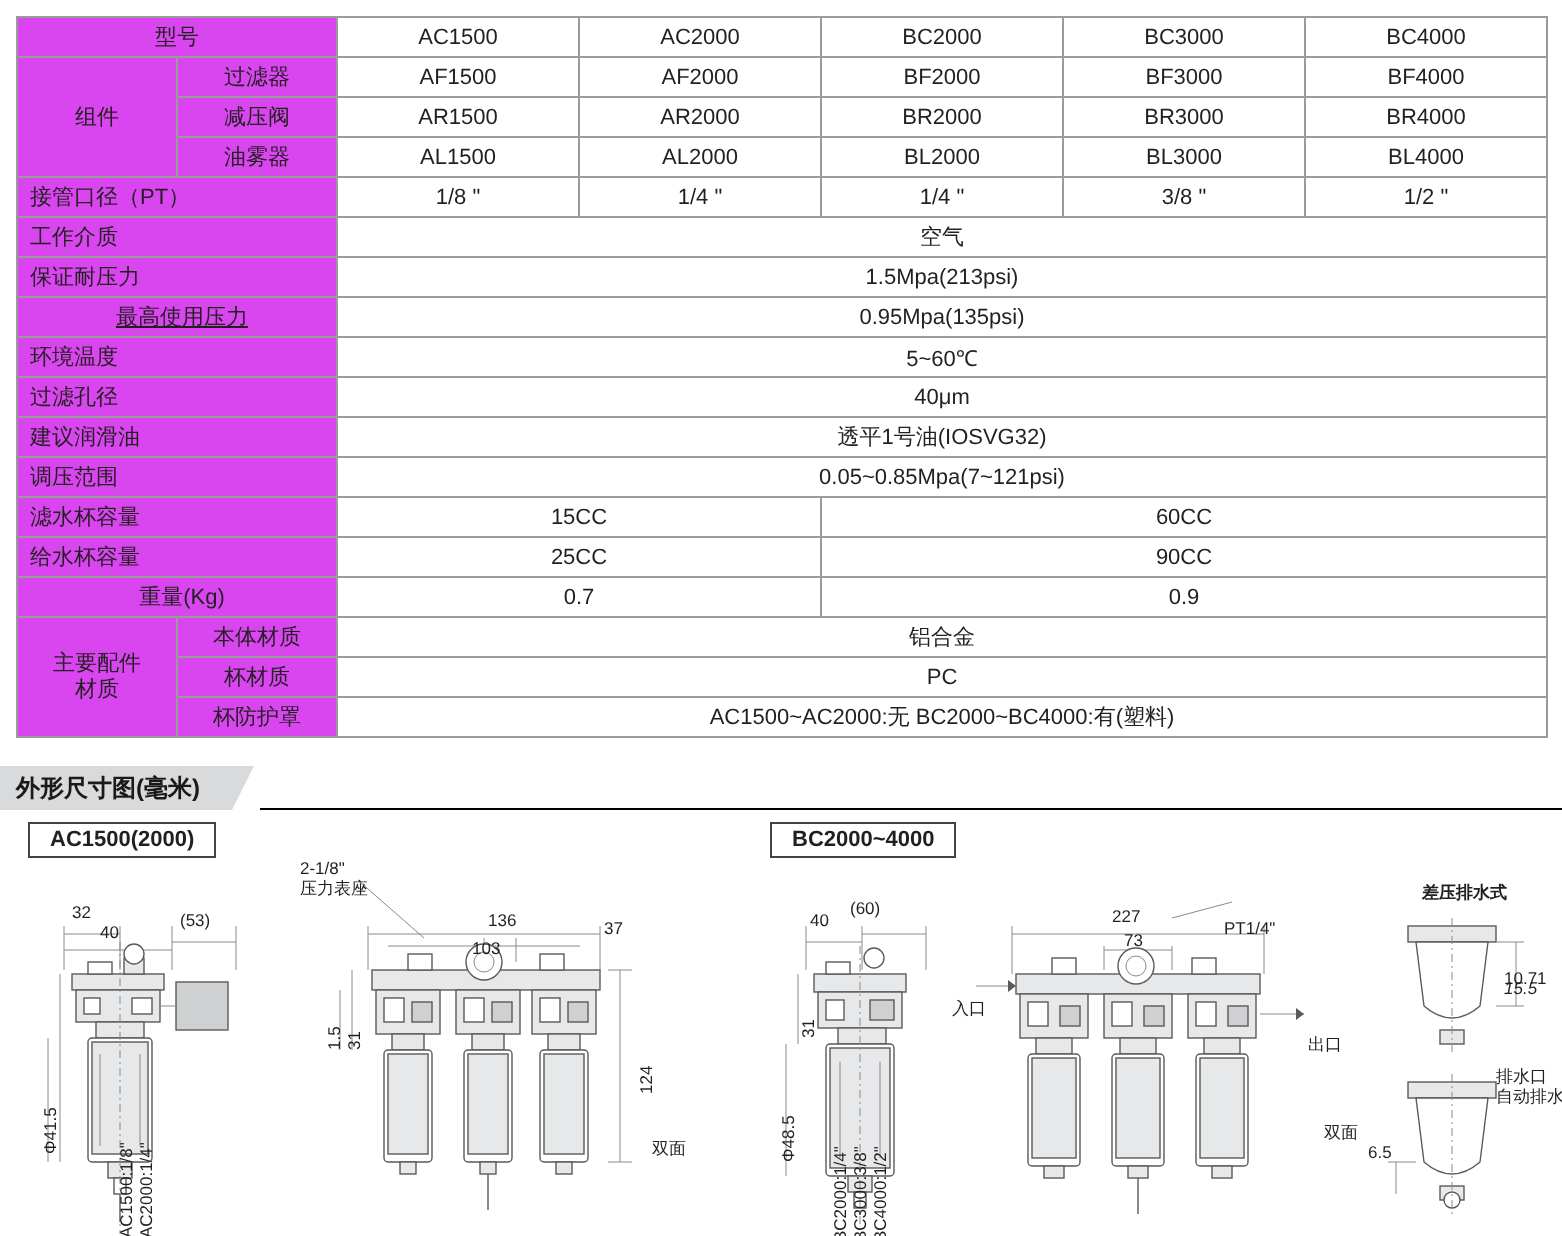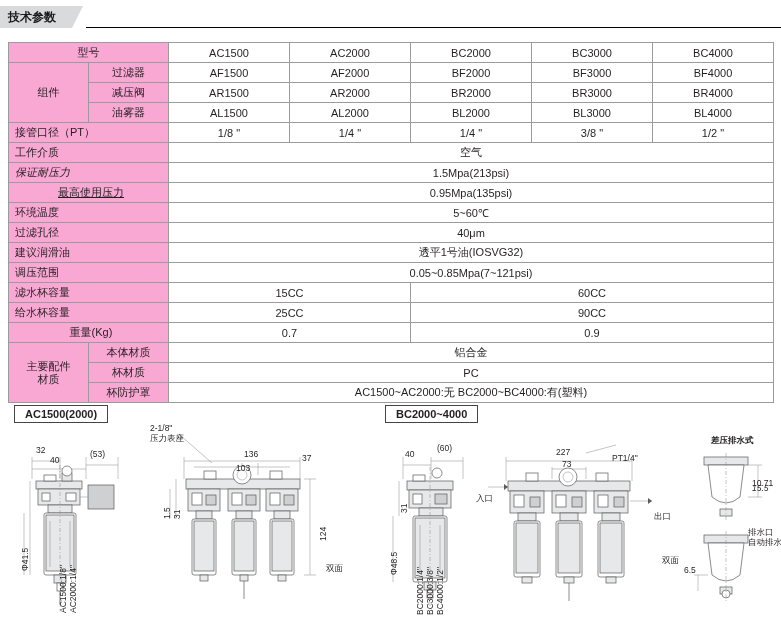--- a/index.html
+++ b/index.html
@@ -58,21 +58,21 @@
   table.spec td, table.spec th {
     border: 1px solid #9b9b9b;
     text-align: center;
     vertical-align: middle;
     padding: 2px 1px;
     height: 18px;
     font-weight: normal;
     color: #231f20;
   }
   table.spec td.lbl {
-    background: #f9a8d4;
+    background: #d946ef;
     text-align: center;
   }
   table.spec td.modelhdr { text-align: center; }
 
   
   .dim-area { position: relative; margin-top: 2px; height: 228px; }
   .dim-title {
     display: inline-block;
     border: 1px solid #444;
     font-size: 11px;
@@ -102,24 +102,20 @@
   .dash { stroke: #8a8a8a; stroke-width: 0.5; fill: none; stroke-dasharray: 4 2 1 2; }
   .fillg { fill: #e7e8e9; stroke: #5a5a5a; stroke-width: 0.7; }
   .fillw { fill: #ffffff; stroke: #5a5a5a; stroke-width: 0.7; }
   .filld { fill: #cfd0d1; stroke: #5a5a5a; stroke-width: 0.7; }
 </style>
 </head>
 <body>
 
 <div class="page">
 
-  <div class="section-header" style="margin-top:6px;">
-    <div class="tab">技术参数</div>
-    <div class="rule"></div>
-  </div>
 
   <div class="spec-wrap">
     <table class="spec">
       <colgroup>
         <col style="width:80px">
         <col style="width:80px">
         <col style="width:121px">
         <col style="width:121px">
         <col style="width:121px">
         <col style="width:121px">
@@ -165,21 +161,21 @@
             <td colspan="1">1/4 "</td>
             <td colspan="1">1/4 "</td>
             <td colspan="1">3/8 "</td>
             <td colspan="1">1/2 "</td>
           </tr>
           <tr>
             <td class="lbl" colspan="2" style="text-align: left; padding-left: 6px;">工作介质</td>
             <td colspan="5">空气</td>
           </tr>
           <tr>
-            <td class="lbl" colspan="2" style="text-align: left; padding-left: 6px; font-style: italic;">保证耐压力</td>
+            <td class="lbl" colspan="2" style="text-align: left; padding-left: 6px;">保证耐压力</td>
             <td colspan="5">1.5Mpa(213psi)</td>
           </tr>
           <tr>
             <td class="lbl" colspan="2" style="text-align: center; padding-left: 6px; text-decoration: underline;">最高使用压力</td>
             <td colspan="5">0.95Mpa(135psi)</td>
           </tr>
           <tr>
             <td class="lbl" colspan="2" style="text-align: left; padding-left: 6px;">环境温度</td>
             <td colspan="5">5~60℃</td>
           </tr>
@@ -221,20 +217,24 @@
             <td colspan="5">PC</td>
           </tr>
           <tr>
             <td class="lbl">杯防护罩</td>
             <td colspan="5">AC1500~AC2000:无   BC2000~BC4000:有(塑料)</td>
           </tr>
         </tbody>
     </table>
   </div>
 
+  <div class="section-header" style="margin-top:14px;">
+    <div class="tab">外形尺寸图(毫米)</div>
+    <div class="rule"></div>
+  </div>
 
   <div class="dim-area">
 
     <div class="dim-title left">AC1500(2000)</div>
     <div class="dim-title right">BC2000~4000</div>
 
     <div class="drawing" style="left:14px; top:30px;">
       <svg width="130" height="190" viewBox="0 0 130 190">
 
         <line class="thin" x1="18" y1="22" x2="18" y2="44"></line>
@@ -364,21 +364,21 @@
         <rect class="fillg" x="30" y="83" width="30" height="60"></rect>
         <line class="thin" x1="35" y1="90" x2="35" y2="138"></line>
         <line class="thin" x1="55" y1="90" x2="55" y2="138"></line>
         <rect class="fillg" x="39" y="147" width="12" height="8"></rect>
         <rect class="fillw" x="42" y="155" width="6" height="8"></rect>
         <line class="dash" x1="45" y1="32" x2="45" y2="176"></line>
         <line class="thin" x1="14" y1="46" x2="14" y2="81"></line>
         <line class="thin" x1="8" y1="81" x2="8" y2="147"></line>
       </svg>
       <div class="cap" style="left:20px; top:14px;">40</div>
-      <div class="cap" style="left:52px; top:8px;text-align:right;">(60)</div>
+      <div class="cap" style="left:40px; top:8px;text-align:right;">(60)</div>
       <div class="cap rot" style="left:14px; top:78px;">31</div>
       <div class="cap rot" style="left:4px; top:140px;">Φ48.5</div>
       <div class="cap rot" style="left:30px; top:180px;">BC2000:1/4"</div>
       <div class="cap rot" style="left:40px; top:180px;">BC3000:3/8"</div>
       <div class="cap rot" style="left:50px; top:180px;">BC4000:1/2"</div>
     </div>
 
     <div class="drawing" style="left:482px; top:18px;">
       <svg width="200" height="200" viewBox="0 0 200 200">
         <line class="thin" x1="24" y1="34" x2="24" y2="58"></line>

